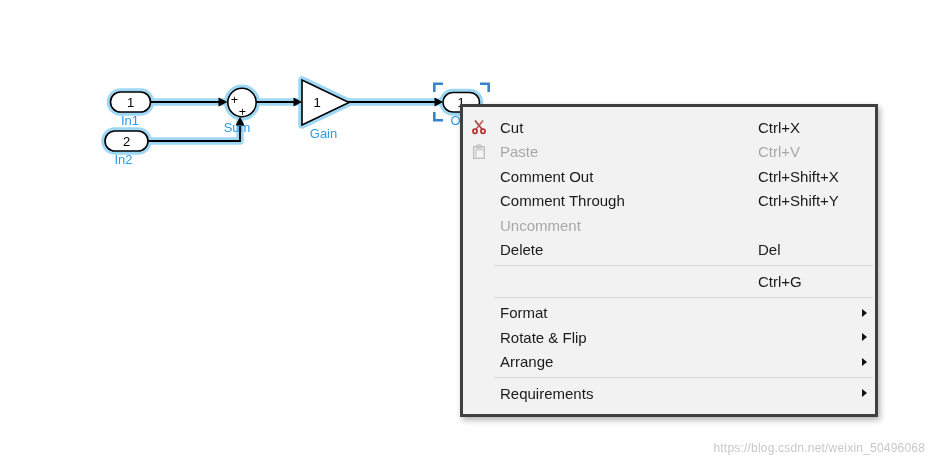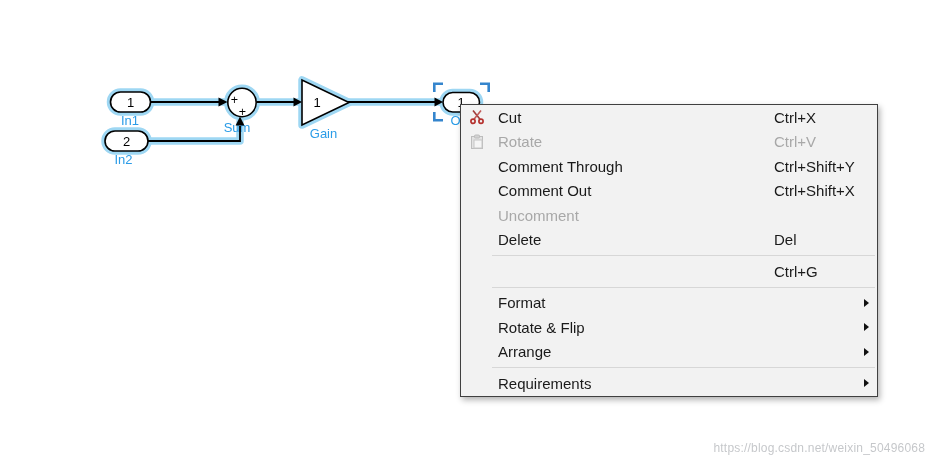--- a/index.html
+++ b/index.html
@@ -3,30 +3,30 @@
 <meta charset="utf-8">
 <style>
   html,body{margin:0;padding:0;background:#fff;}
   body{width:928px;height:470px;font-family:"Liberation Sans",sans-serif;position:relative;overflow:hidden;}
   .stage{position:relative;width:928px;height:470px;background:#ffffff;}
   .diagram-svg{position:absolute;left:0;top:0;z-index:1;}
 
   
   .menu{
     position:absolute;left:460px;top:104px;width:418px;box-sizing:border-box;
-    background:#f2f2f2;border:1px solid #404040;
+    background:#f2f2f2;border:3px solid #404040;
     box-shadow:2px 3px 6px rgba(0,0,0,0.30);
-    padding:0 0;z-index:10;
+    padding:8px 0;z-index:10;
   }
   .menu-item{position:relative;height:24.5px;display:flex;align-items:center;
     font-size:15px;color:#1a1a1a;cursor:default;}
   .mi-icon{position:absolute;left:7px;top:0;width:18px;height:24.5px;display:flex;
     align-items:center;justify-content:center;}
   .mi-label{margin-left:37px;white-space:nowrap;}
-  .mi-shortcut{position:absolute;left:313px;white-space:nowrap;}
+  .mi-shortcut{position:absolute;left:295px;white-space:nowrap;}
   .menu-item.disabled .mi-label,.menu-item.disabled .mi-shortcut{color:#a8a8a8;}
   .mi-arrow{position:absolute;right:8px;top:8.2px;width:0;height:0;
     border-left:5px solid #111;border-top:4px solid transparent;border-bottom:4px solid transparent;}
   .menu-sep{height:1px;background:#d7d7d7;margin:3px 2px 3px 31px;}
 
   .watermark{
     position:absolute;top:441px;right:3px;z-index:30;
     font-size:12px;color:rgba(150,153,158,0.55);letter-spacing:0.2px;
     pointer-events:none;white-space:nowrap;
   }
@@ -108,32 +108,32 @@
 
 
     <div class="menu-item disabled">
       <span class="mi-icon">
         <svg width="16" height="16" viewBox="0 0 16 16">
           <rect x="2.5" y="2.5" width="11" height="12" fill="#e3e3e3" stroke="#bdbdbd"></rect>
           <rect x="5.5" y="1" width="5" height="3" rx="1" fill="#d2d2d2" stroke="#bdbdbd"></rect>
           <rect x="5" y="6" width="8" height="8" fill="#f5f5f5" stroke="#c6c6c6"></rect>
         </svg>
       </span>
-      <span class="mi-label">Rotate</span>
+      <span class="mi-label">Paste</span>
       <span class="mi-shortcut">Ctrl+V</span>
+    </div>
+
+    <div class="menu-item">
+      <span class="mi-label">Comment Out</span>
+      <span class="mi-shortcut">Ctrl+Shift+X</span>
     </div>
 
     <div class="menu-item">
       <span class="mi-label">Comment Through</span>
       <span class="mi-shortcut">Ctrl+Shift+Y</span>
-    </div>
-
-    <div class="menu-item">
-      <span class="mi-label">Comment Out</span>
-      <span class="mi-shortcut">Ctrl+Shift+X</span>
     </div>
 
     <div class="menu-item disabled">
       <span class="mi-label">Uncomment</span>
       <span class="mi-shortcut"></span>
     </div>
 
     <div class="menu-item">
       <span class="mi-label">Delete</span>
       <span class="mi-shortcut">Del</span>

